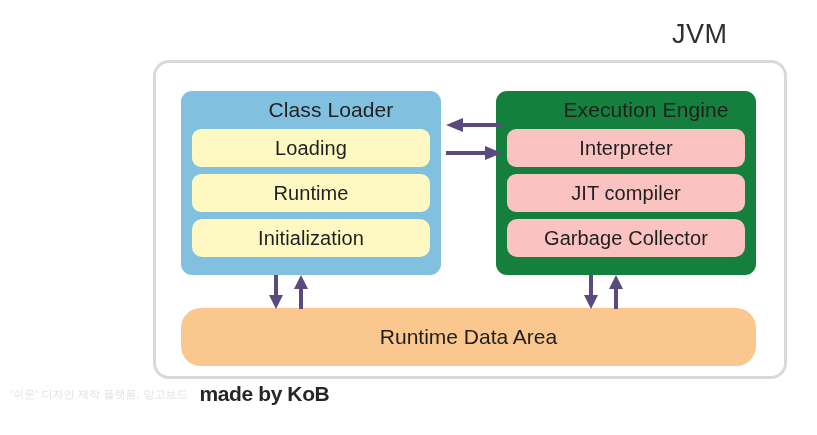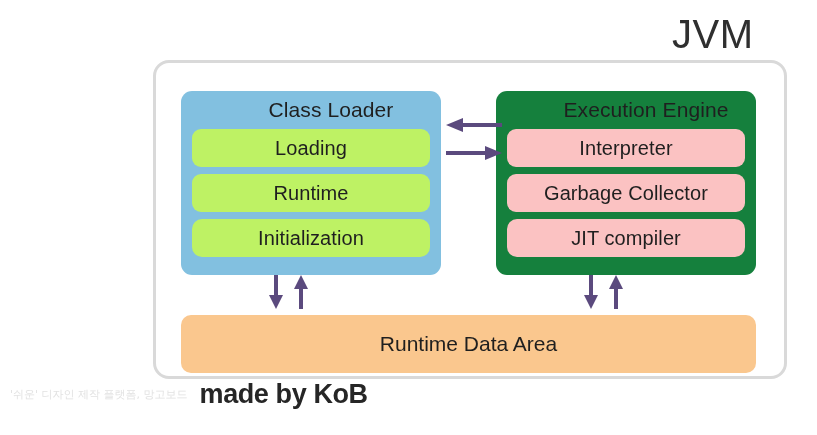--- a/index.html
+++ b/index.html
@@ -15,21 +15,21 @@
     overflow: hidden;
     position: relative;
   }
 
   
   #jvm-title {
     position: absolute;
     left: 672px;
     top: 14px;
     width: 120px;
-    font-size: 40px;
+    font-size: 27px;
     font-weight: 400;
     letter-spacing: 0.5px;
     color: #2f2f2f;
     text-align: left;
     line-height: 40px;
   }
 
   
   #jvm-container {
     position: absolute;
@@ -77,40 +77,40 @@
   .sub-item:last-child { margin-bottom: 0; border-radius: 10px; }
 
   
   #class-loader-box {
     left: 25px;
     top: 28px;
     width: 260px;
     height: 184px;
     background: #82c0e0;
   }
-  #class-loader-box .sub-item { background: #bef264; text-align: center; }
+  #class-loader-box .sub-item { background: #fef9c3; text-align: center; }
 
   
   #execution-engine-box {
     left: 340px;
     top: 28px;
     width: 260px;
     height: 184px;
     background: #15803d;
   }
   #execution-engine-box .sub-item { background: #fbc2c2; }
 
   
   #runtime-data-area-box {
     left: 25px;
-    top: 252px;
+    top: 245px;
     width: 575px;
     height: 58px;
     background: #fac78e;
-    border-radius: 10px;
+    border-radius: 20px;
   }
   #runtime-data-area-label {
     text-align: center;
     font-size: 21px;
     line-height: 58px;
     color: #1f1f1f;
   }
 
   
   .arrow {
@@ -139,21 +139,21 @@
   #watermark-korean {
     margin-left: 10px;
     font-size: 11px;
     color: #e2e2e2;
     letter-spacing: 0px;
     white-space: nowrap;
     font-family: "DejaVu Sans", sans-serif;
   }
   #made-by-label {
     margin-left: 12px;
-    font-size: 27px;
+    font-size: 21px;
     font-weight: bold;
     color: #262626;
     letter-spacing: -0.4px;
     white-space: nowrap;
   }
 </style>
 </head>
 <body>
 
 <div id="jvm-title">JVM</div>
@@ -166,22 +166,22 @@
       <div class="sub-item">Loading</div>
       <div class="sub-item">Runtime</div>
       <div class="sub-item">Initialization</div>
     </div>
   </div>
 
   <div id="execution-engine-box" class="group-box">
     <div class="group-title">Execution Engine</div>
     <div class="sub-list">
       <div class="sub-item">Interpreter</div>
+      <div class="sub-item">JIT compiler</div>
       <div class="sub-item">Garbage Collector</div>
-      <div class="sub-item">JIT compiler</div>
     </div>
   </div>
 
   <div id="runtime-data-area-box" class="group-box">
     <div id="runtime-data-area-label">Runtime Data Area</div>
   </div>
 
   <svg id="arrow-engine-to-loader" class="arrow" width="56" height="16" viewBox="0 0 56 16">
     <path d="M56 8 L16 8" stroke="#5b4a7e" stroke-width="4" fill="none"></path>
     <path d="M0 8 L17 1 L17 15 Z" fill="#5b4a7e"></path>

